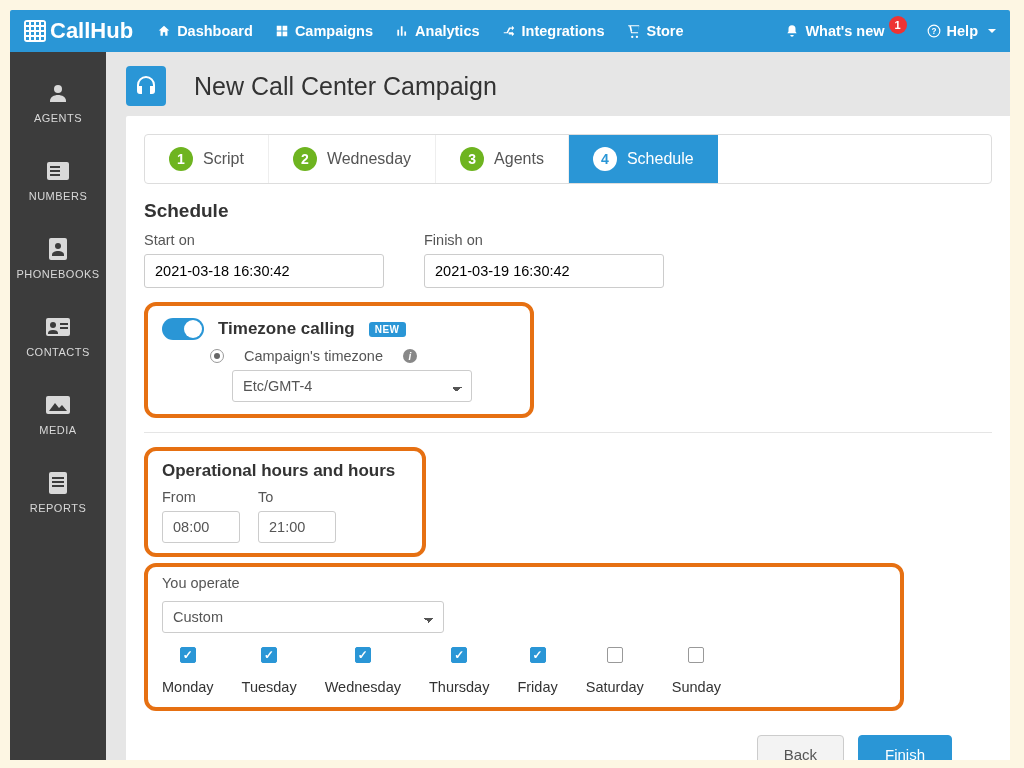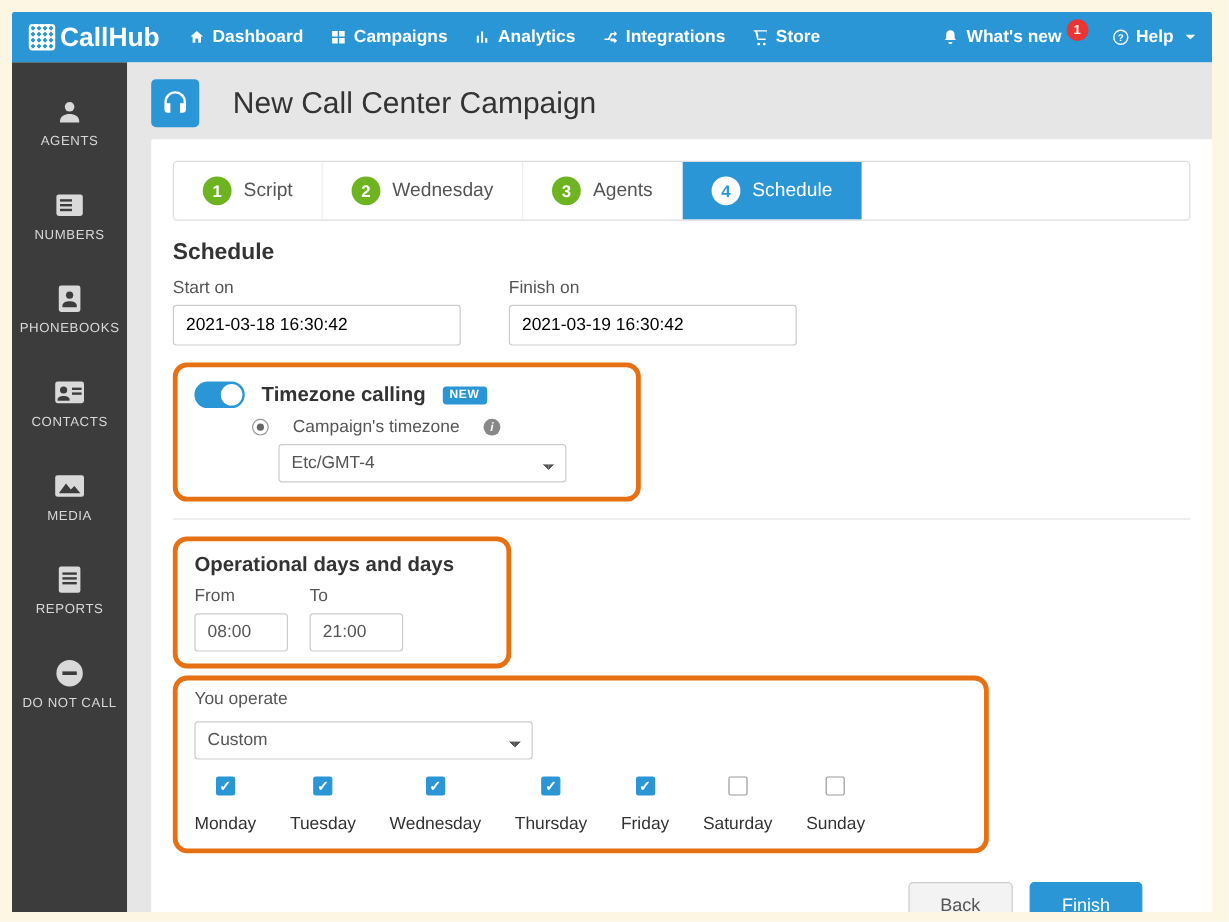--- a/index.html
+++ b/index.html
@@ -44,21 +44,21 @@
 .badge-new { background:#2a96d6; color:#fff; font-size:10px; font-weight:700; padding:2px 6px; border-radius:3px; letter-spacing:0.5px;}
 .tz-row2 { display:flex; align-items:center; gap:20px; margin-left:48px; margin-bottom:6px; font-size:14.5px; color:#555;}
 .info-dot { width:14px;height:14px;border-radius:50%;background:#888;color:#fff;font-size:10px;display:inline-flex;align-items:center;justify-content:center;font-weight:700;font-style:italic;}
 .radio-dot { width:14px;height:14px;border-radius:50%;border:1px solid #999;display:inline-flex;align-items:center;justify-content:center;}
 .radio-dot::after{content:"";width:6px;height:6px;background:#666;border-radius:50%;}
 .select { border:1px solid #ccc; border-radius:3px; padding:7px 10px; font-size:14.5px; width:240px; color:#555; background:#fff; appearance:none; background-image: linear-gradient(45deg, transparent 50%, #555 50%), linear-gradient(135deg, #555 50%, transparent 50%); background-position: right 14px top 16px, right 9px top 16px; background-size: 5px 5px; background-repeat:no-repeat; margin-left:70px;}
 hr.divider { border:none; border-top:1px solid #e5e5e5; margin: 2px 0 14px; }
 .hl-box.op { width: 282px; margin-bottom: 6px; padding:10px 14px; }
 .op-row { display:flex; gap:18px; }
 .time-input { border:1px solid #ccc; border-radius:3px; padding:7px 10px; font-size:14.5px; width:78px; color:#555; }
-.hl-box.days { width: 680px; padding:8px 14px 12px; }
+.hl-box.days { width: 760px; padding:8px 14px 12px; }
 .select-sm { border:1px solid #ccc; border-radius:3px; padding:7px 10px; font-size:14.5px; width:282px; color:#555; background:#fff; appearance:none; background-image: linear-gradient(45deg, transparent 50%, #555 50%), linear-gradient(135deg, #555 50%, transparent 50%); background-position: right 14px top 16px, right 9px top 16px; background-size: 5px 5px; background-repeat:no-repeat; margin: 4px 0 14px;}
 .days-row { display:flex; gap:28px; font-size:14.5px; color:#333; }
 .day-item { display:flex; align-items:center; gap:16px;flex-direction:column; }
 .cb { width:16px; height:16px; border:1px solid #999; border-radius:2px; background:#fff; display:inline-flex; align-items:center; justify-content:center;}
 .cb.checked { background:#2a96d6; border-color:#2a96d6; }
 .cb.checked::after { content:"✓"; color:#fff; font-size:12px; font-weight:700; line-height:1;}
 .footer-btns { display:flex; gap:14px; justify-content:flex-end; margin-top:24px; padding-right:40px;}
 .btn { padding:10px 26px; border-radius:4px; font-size:15px; cursor:pointer; border:1px solid #ccc; background:#f3f3f3; color:#555;}
 .btn.primary { background:#2a96d6; color:#fff; border-color:#2a96d6; }
 .caret-down::after { content:""; display:inline-block; margin-left:4px; border:4px solid transparent; border-top-color:#fff; transform:translateY(2px);}
@@ -179,29 +179,20 @@
         <span class="side-icon">
             <svg width="20" height="24" viewBox="0 0 20 24">
               <rect x="1" y="1" width="18" height="22" rx="2"></rect>
               <rect x="4" y="6" width="12" height="2" fill="#3c3c3c"></rect>
               <rect x="4" y="10" width="12" height="2" fill="#3c3c3c"></rect>
               <rect x="4" y="14" width="12" height="2" fill="#3c3c3c"></rect>
             </svg>
           </span>
         <span>REPORTS</span>
       </div>
-      <div class="side-item">
-        <span class="side-icon">
-            <svg width="24" height="24" viewBox="0 0 24 24">
-              <circle cx="12" cy="12" r="11"></circle>
-              <rect x="6" y="10.5" width="12" height="3" fill="#3c3c3c"></rect>
-            </svg>
-          </span>
-        <span>DO NOT CALL</span>
-      </div>
     </div>
 
     <div class="content">
       <div class="page-title-row">
         <div class="headset-btn">
           <svg width="24" height="24" viewBox="0 0 24 24">
               <path d="M12 2a9 9 0 00-9 9v6a3 3 0 003 3h2v-8H5v-1a7 7 0 0114 0v1h-3v8h2a3 3 0 003-3v-6a9 9 0 00-9-9z"></path>
             </svg>
         </div>
         <div class="page-title">New Call Center Campaign</div>
@@ -249,21 +240,21 @@
             <span class="radio-dot"></span>
             <span>Campaign's timezone</span>
             <span class="info-dot">i</span>
           </div>
           <select class="select"><option>Etc/GMT-4</option></select>
         </div>
 
         <hr class="divider">
 
         <div class="hl-box op">
-          <div class="section-h" style="font-size:17px;margin:0 0 8px;">Operational days and days</div>
+          <div class="section-h" style="font-size:17px;margin:0 0 8px;">Operational hours and hours</div>
           <div class="op-row">
             <div>
               <span class="field-label">From</span>
               <input class="time-input" value="08:00" style="">
             </div>
             <div>
               <span class="field-label">To</span>
               <input class="time-input" value="21:00" style="">
             </div>
           </div>

